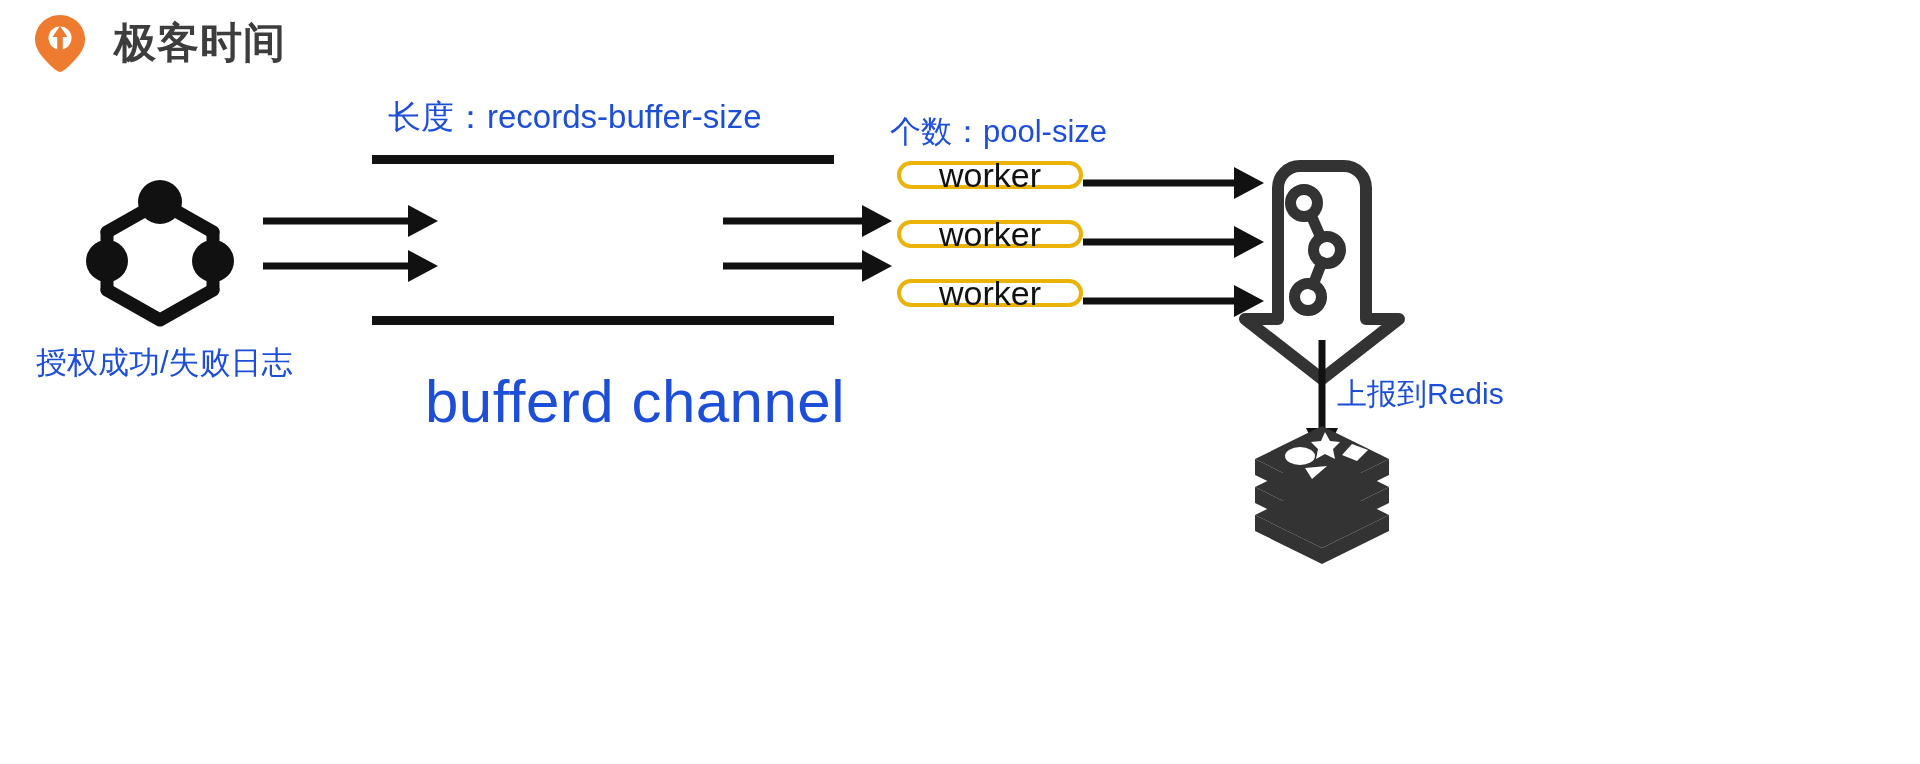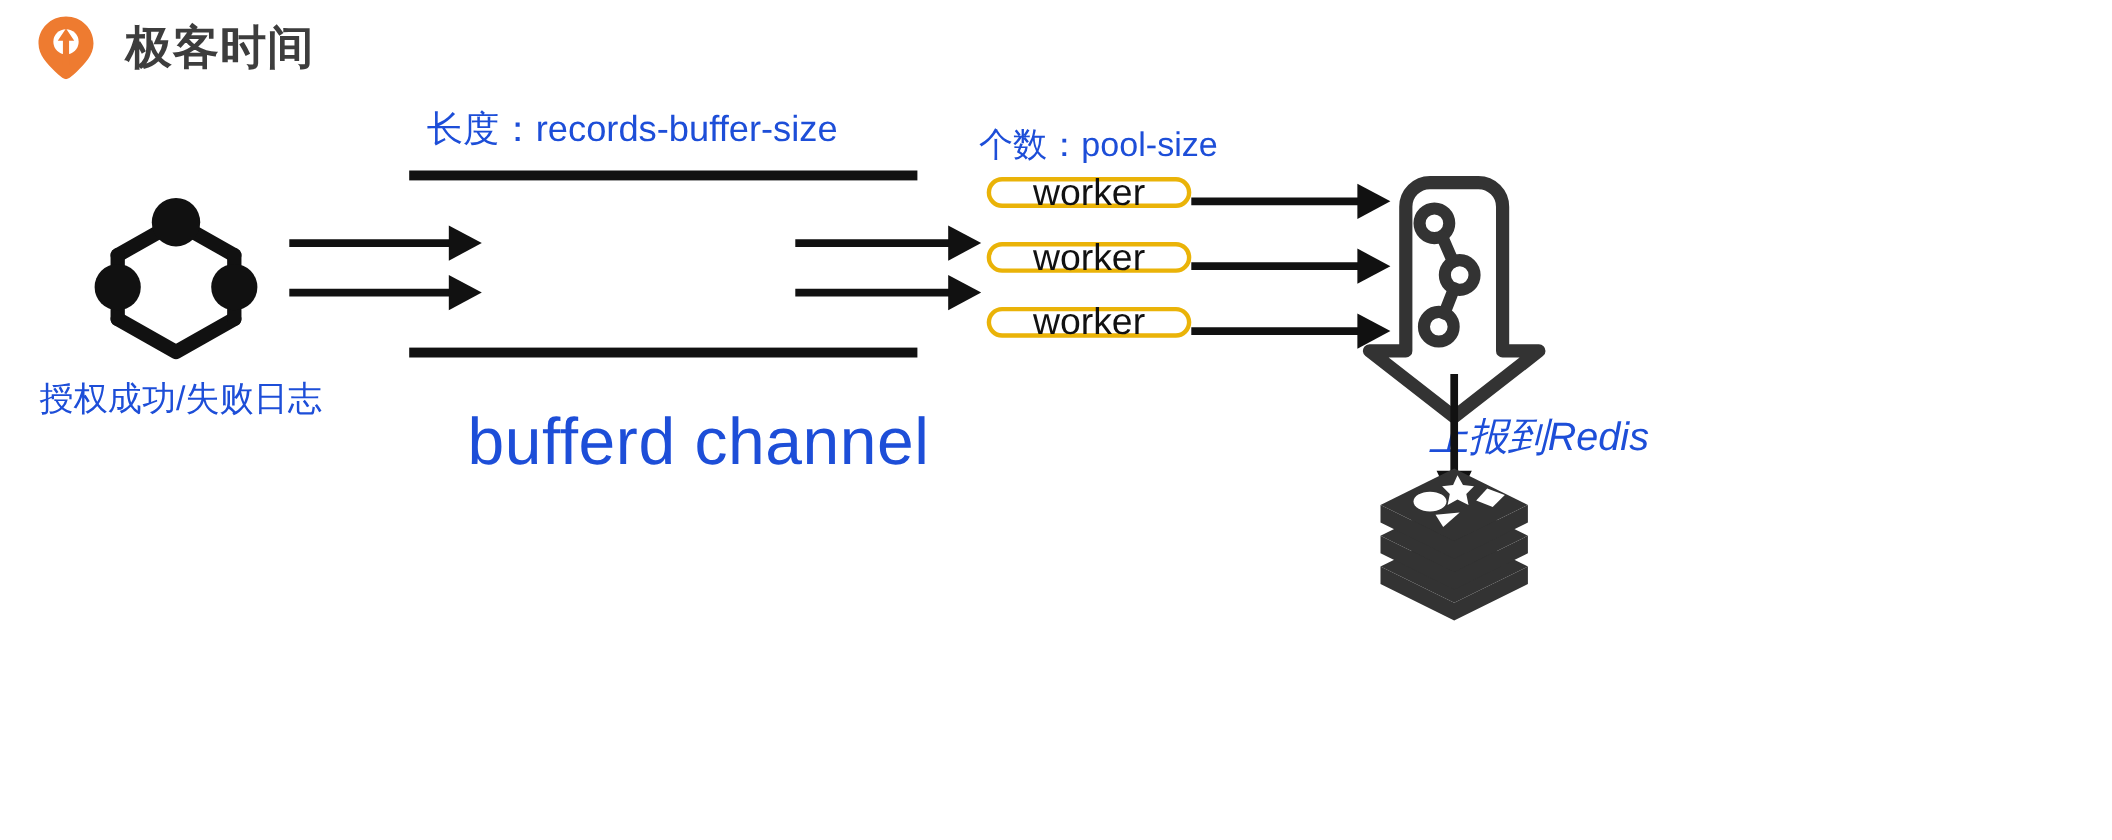--- a/index.html
+++ b/index.html
@@ -74,24 +74,23 @@
     font-size: 31px;
   }
   #label-channel {
     left: 425px;
     top: 352px;
     font-size: 60px;
     letter-spacing: 0.5px;
     margin-top: 20px;
   }
   #label-report {
-    left: 1299px;
+    left: 1337px;
     top: 379px;
-    font-size: 36px;
-    font-style: italic;
+    font-size: 30px;
   }
 
   
   .worker-pill {
     position: absolute;
     left: 897px;
     width: 186px;
     height: 28px;
     border: 4px solid #eab308;
     border-radius: 24px;

